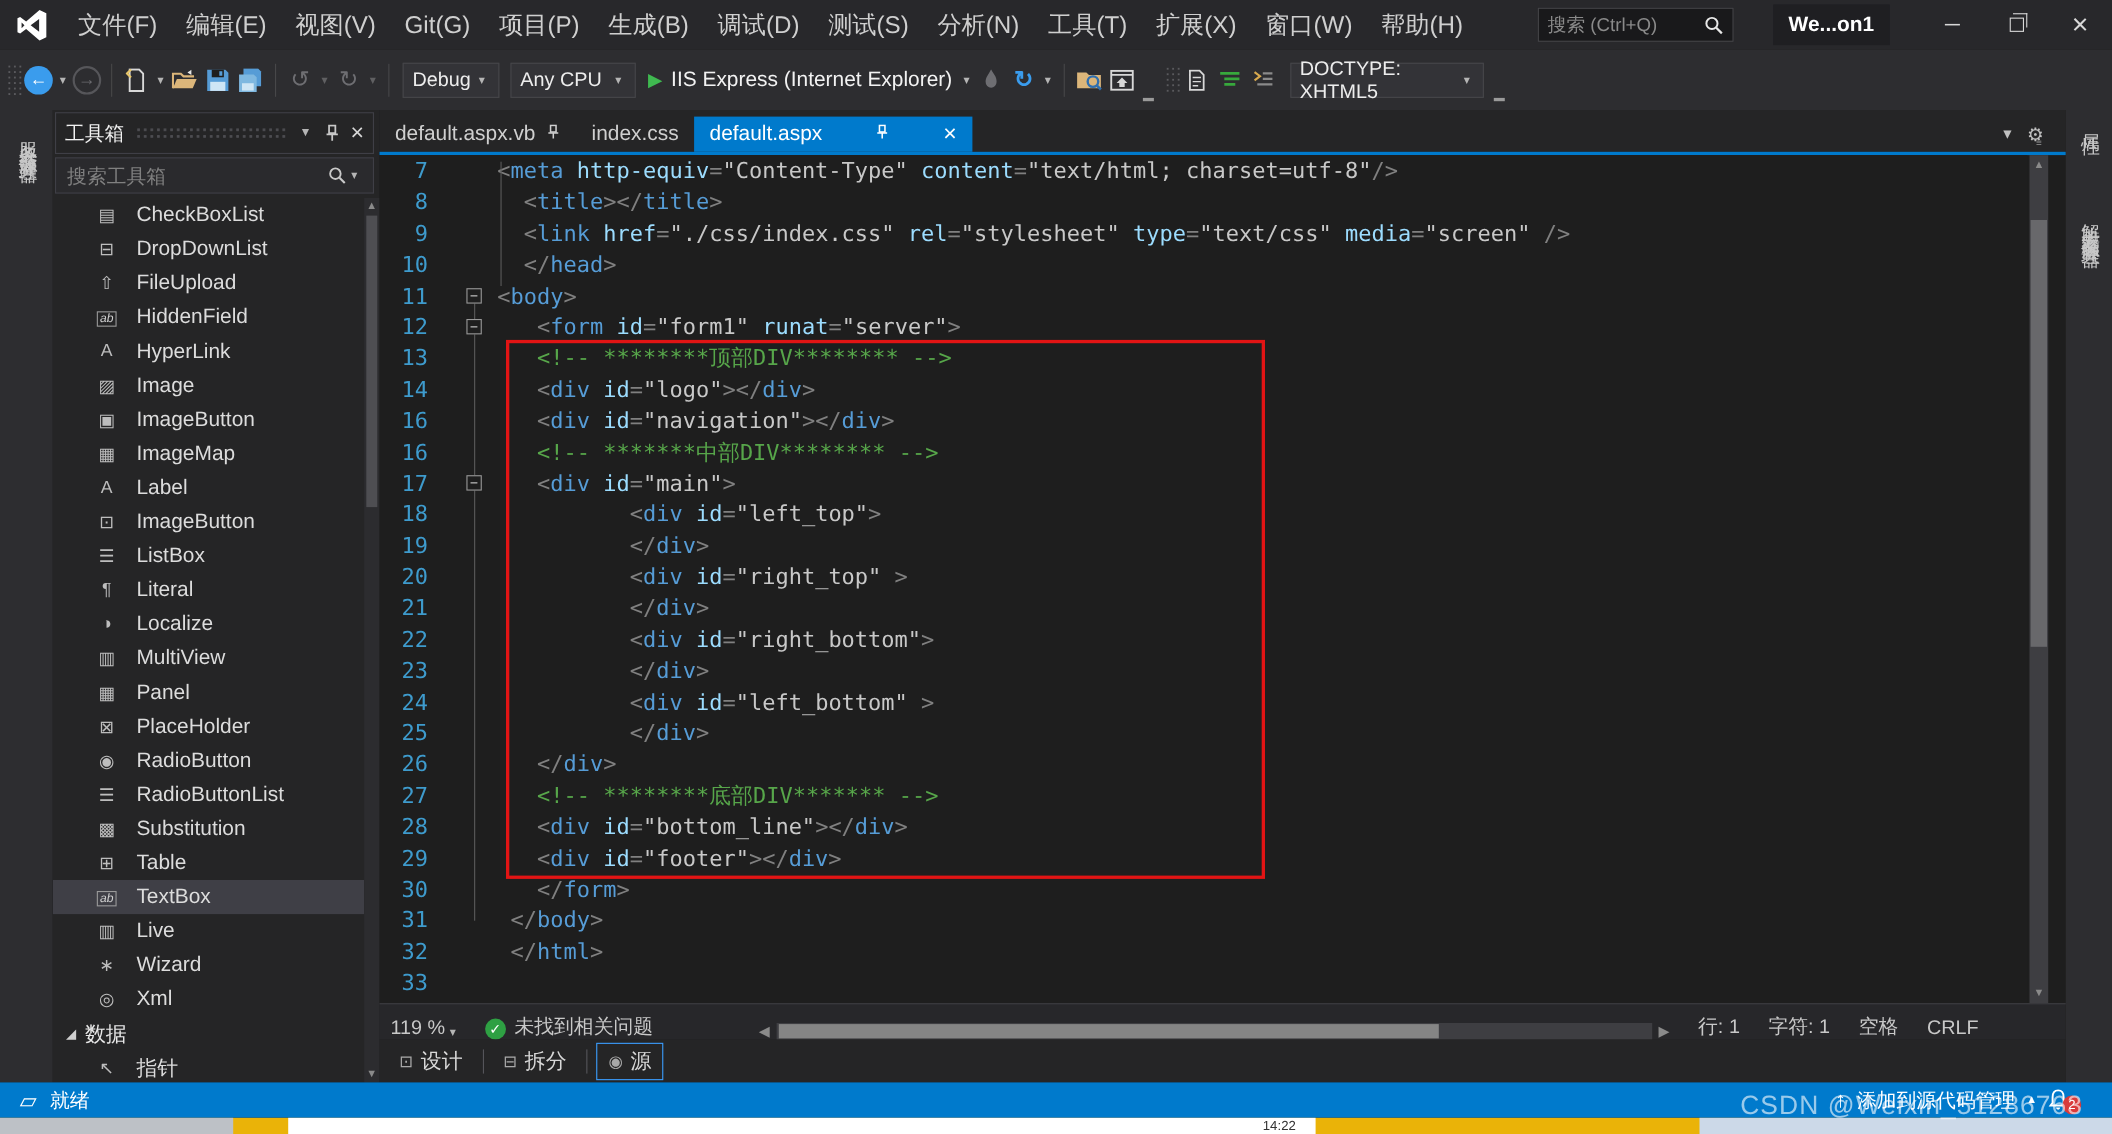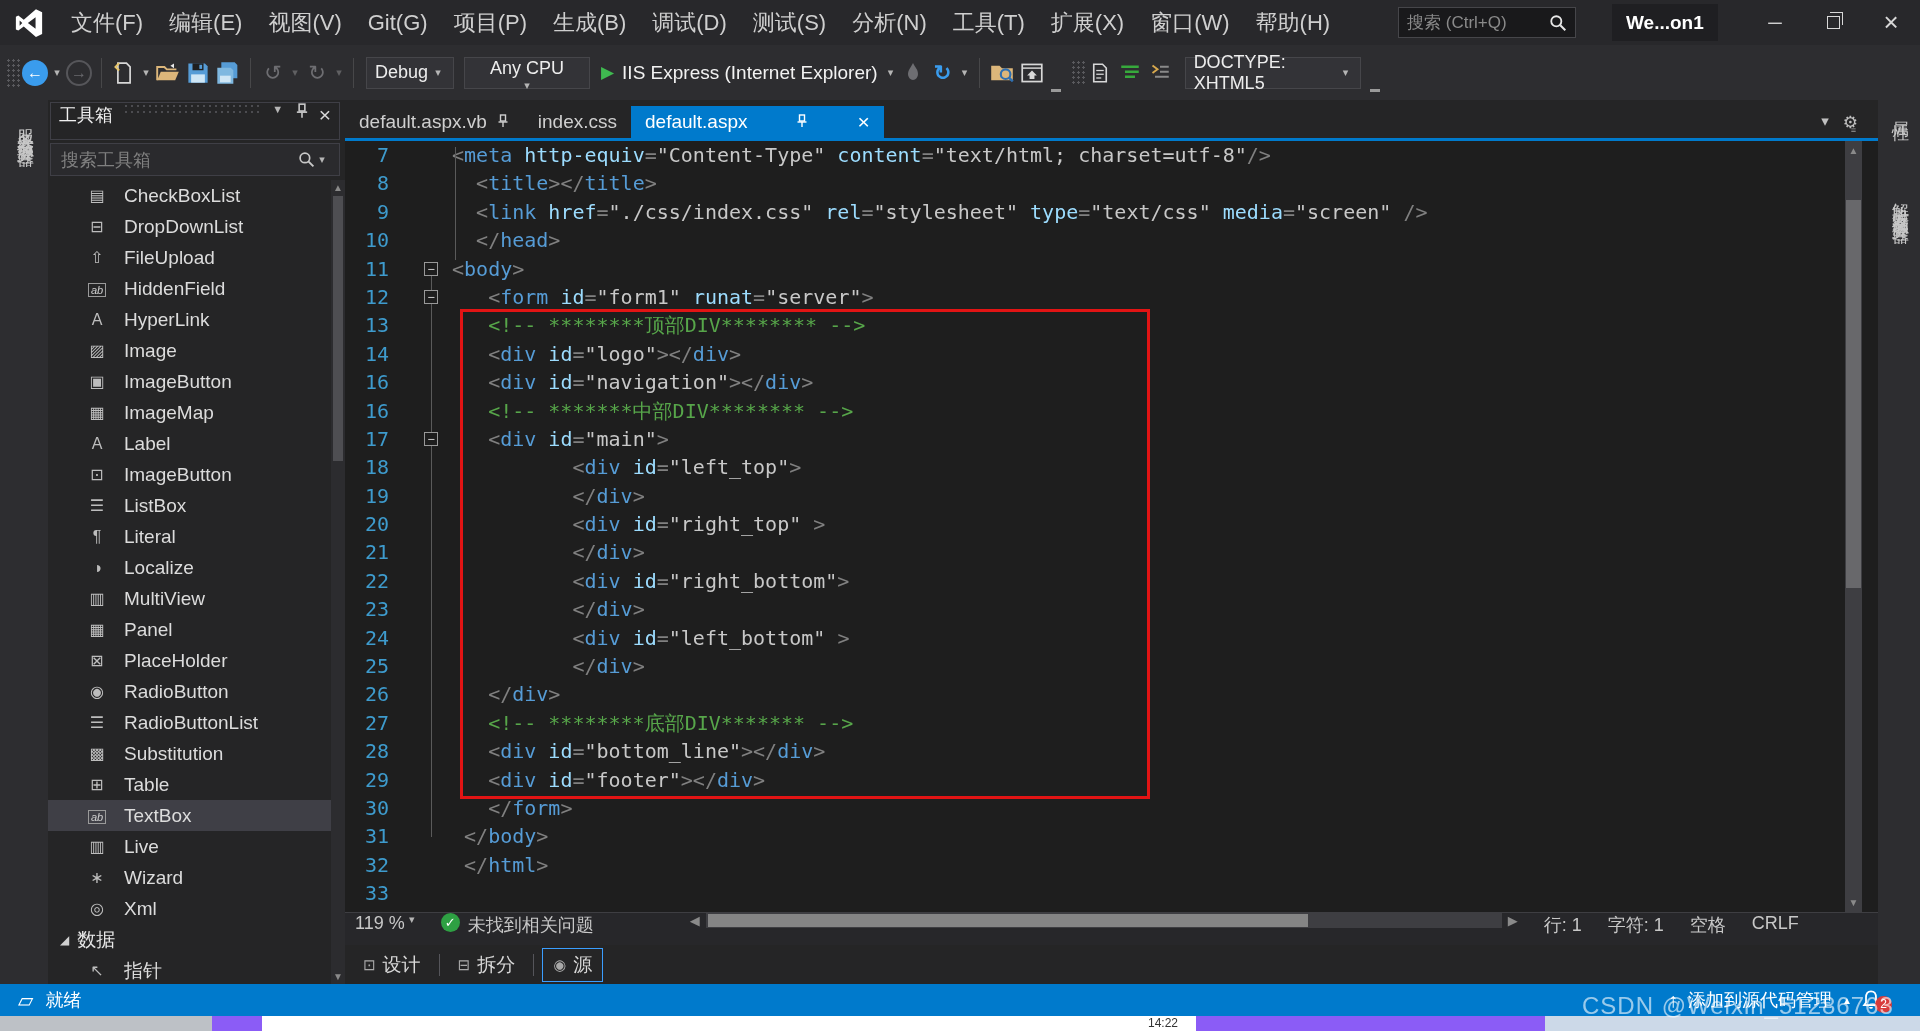--- a/index.html
+++ b/index.html
@@ -45,21 +45,21 @@
   #livezone { position:absolute; right:28px; top:45px; height:55px; display:flex; align-items:center; color:#e0e0e0; font-size:19px; gap:10px;}
 
   
   #lstrip { left:0; top:100px; width:48px; height:884px; background:#2d2d30; }
   .vtext { writing-mode:vertical-rl; text-orientation:upright; color:#c8c8c8; font-size:17px; letter-spacing:3px; }
   #lstrip .vtext { position:absolute; left:14px; top:16px; }
 
   
   #toolbox { left:48px; top:100px; width:297px; height:884px; background:#252526; }
   #tbx-header { position:absolute; left:2px; top:2px; width:290px; height:38px; border:1px solid #3f3f46;
-                display:flex; padding:0 8px; color:#f1f1f1; font-size:18px;}
+                display:flex; align-items:center; padding:0 8px; color:#f1f1f1; font-size:18px;}
   #tbx-dots { flex:1; height:12px; margin:0 10px;
               background-image:radial-gradient(#4c4c50 1.2px, transparent 1.3px); background-size:6px 6px;}
   #tbx-search { position:absolute; left:2px; top:43px; width:290px; height:33px; background:#2a2a2d; border:1px solid #3f3f46;
                 display:flex; align-items:center; padding:0 10px; color:#808080; font-size:18px;}
   #tbx-list { position:absolute; left:0; top:80px; width:283px; height:804px; overflow:hidden; }
   .tbx-item { height:31px; display:flex; align-items:center; color:#dcdcdc; font-size:19px; padding-left:36px;}
   .tbx-item .ticon { width:26px; margin-right:14px; color:#bdbdbd; font-size:16px; text-align:center; }
   .tbx-item.sel { background:#3f3f46; }
   .ab-box { display:inline-block; font-size:11px; font-style:italic; border:1px solid #9a9a9a; padding:0 2px; color:#cfcfcf;}
   .tbx-group { height:31px; display:flex; align-items:center; color:#e8e8e8; font-size:19px; padding-left:12px; }
@@ -87,21 +87,21 @@
   .guide { position:absolute; width:1px; background:#5a5a5a; z-index:2;}
 
   #redbox { left:460px; top:309px; width:690px; height:490px; border:3px solid #e21414; z-index:6; }
 
   #escroll { left:1845px; top:141px; width:17px; height:771px; background:#3e3e42; }
   #escroll .thumb { position:absolute; left:1px; top:59px; width:15px; height:388px; background:#68686b; }
   #egrip { left:1845px; top:128px; width:17px; height:12px; color:#9a9a9a; font-size:9px; text-align:center; line-height:4px;}
 
   
   #botbar { left:345px; top:912px; width:1533px; height:33px; background:#27272a; border-top:1px solid #3e3e42;
-            display:flex; align-items:flex-start; color:#c8c8c8; font-size:18px;}
+            display:flex; align-items:flex-end; color:#c8c8c8; font-size:18px;}
   #hscroll { position:relative; width:796px; height:15px; background:#3e3e42; margin:0 6px;}
   #hthumb { position:absolute; left:2px; top:1px; width:600px; height:13px; background:#858585; }
   .check-circle { width:19px; height:19px; border-radius:50%; background:#2ea043; color:#fff; font-size:13px;
                   display:flex; align-items:center; justify-content:center; margin:0 8px 0 22px;}
   .posinfo { margin-left:26px; }
 
   #viewtabs { left:345px; top:945px; width:1533px; height:39px; background:#252526; display:flex; align-items:center;
               color:#d8d8d8; font-size:19px; }
   .vtab { display:flex; align-items:center; gap:7px; padding:3px 10px; margin-left:8px;}
   .vtab.sel { border:1px solid #3b9eff; }
@@ -114,21 +114,21 @@
 
   
   #statusbar { left:0; top:984px; width:1920px; height:32px; background:#007acc; color:#ffffff;
                display:flex; align-items:center; font-size:18px; z-index:8;}
   #sb-right { position:absolute; right:40px; top:0; height:32px; display:flex; align-items:center; gap:10px; }
   .badge { position:absolute; width:17px; height:17px; border-radius:50%; background:#d83b3b; right:28px; top:12px;
            color:#fff; font-size:12px; text-align:center; line-height:17px; z-index:9;}
   #watermark { left:1582px; top:992px; color:rgba(255,255,255,0.6); font-size:24px; z-index:20; letter-spacing:1px;}
 
   
-  #sliver { left:0; top:1016px; width:1920px; height:15px; background:#8b5cf6; z-index:7;}
+  #sliver { left:0; top:1016px; width:1920px; height:15px; background:#eab308; z-index:7;}
   .sl { position:absolute; top:0; height:15px; }
 </style>
 </head>
 <body>
 
 <div id="stage">
 
   <div id="titlebar" class="abs">
     <svg id="vslogo" class="abs" viewBox="0 0 16 16">
       <path fill="#ffffff" d="M11.7 0.6 L5.2 6.2 L2.3 4.0 L1.0 4.6 L1.0 11.4 L2.3 12.0 L5.2 9.8 L11.7 15.4 L15 13.8 L15 2.2 Z M3.0 9.4 L3.0 6.6 L4.4 8.0 Z M7.4 8.0 L11.5 4.9 L11.5 11.1 Z"></path>
@@ -207,21 +207,21 @@
     <span class="tsep"></span>
     <span class="tbtn glyph-gray">↺</span>
     <span class="dd-caret dis">▾</span>
     <span class="tbtn glyph-gray">↻</span>
     <span class="dd-caret dis">▾</span>
     <span class="tsep"></span>
     <span class="combo" style="width:88px;">
       <span>Debug</span>
         <span class="dd-caret">▾</span>
     </span>
-    <span class="combo" style="width:126px;flex-direction:column;">
+    <span class="combo" style="width:114px;">
       <span>Any CPU</span>
         <span class="dd-caret">▾</span>
     </span>
     <span class="runbtn">
       <span class="play">▶</span>
       <span>IIS Express (Internet Explorer)</span>
     </span>
     <span class="dd-caret">▾</span>
     <span class="tbtn">
       <svg width="16" height="20" viewBox="0 0 12 16">

